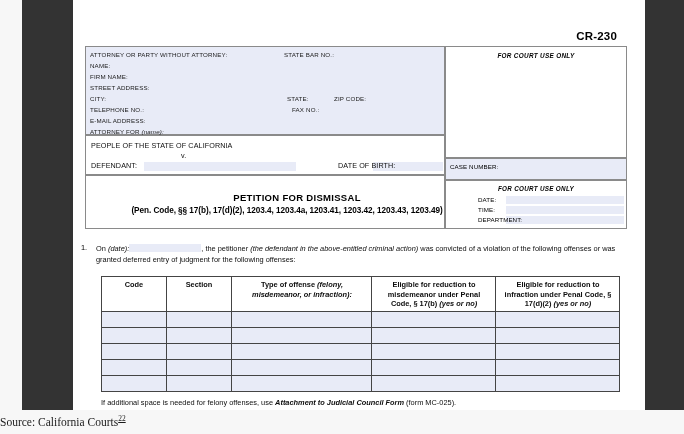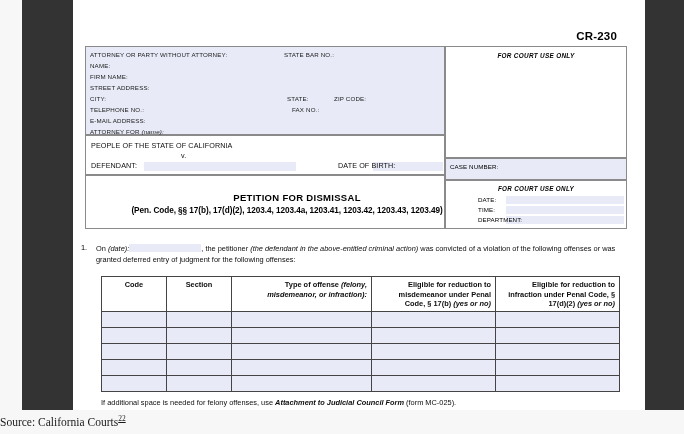--- a/index.html
+++ b/index.html
@@ -228,21 +228,21 @@
     padding: 0;
     margin-top: 16px;
   }
   #offense-table thead th {
     height: 35px;
     background: #ffffff;
     vertical-align: top;
     font-size: 7.4px;
     font-weight: bold;
     line-height: 9.6px;
-    text-align: right;
+    text-align: center;
     padding: 3px 4px 0 5px;
     color: #0d0d0d;
   }
   #offense-table thead th.ctr { text-align: center; padding-left: 0; padding-right: 0;}
   #offense-table thead th i { font-style: italic; }
   #offense-table tbody td {
     height: 16px;
     background: #e8ebf7;
   }
 

